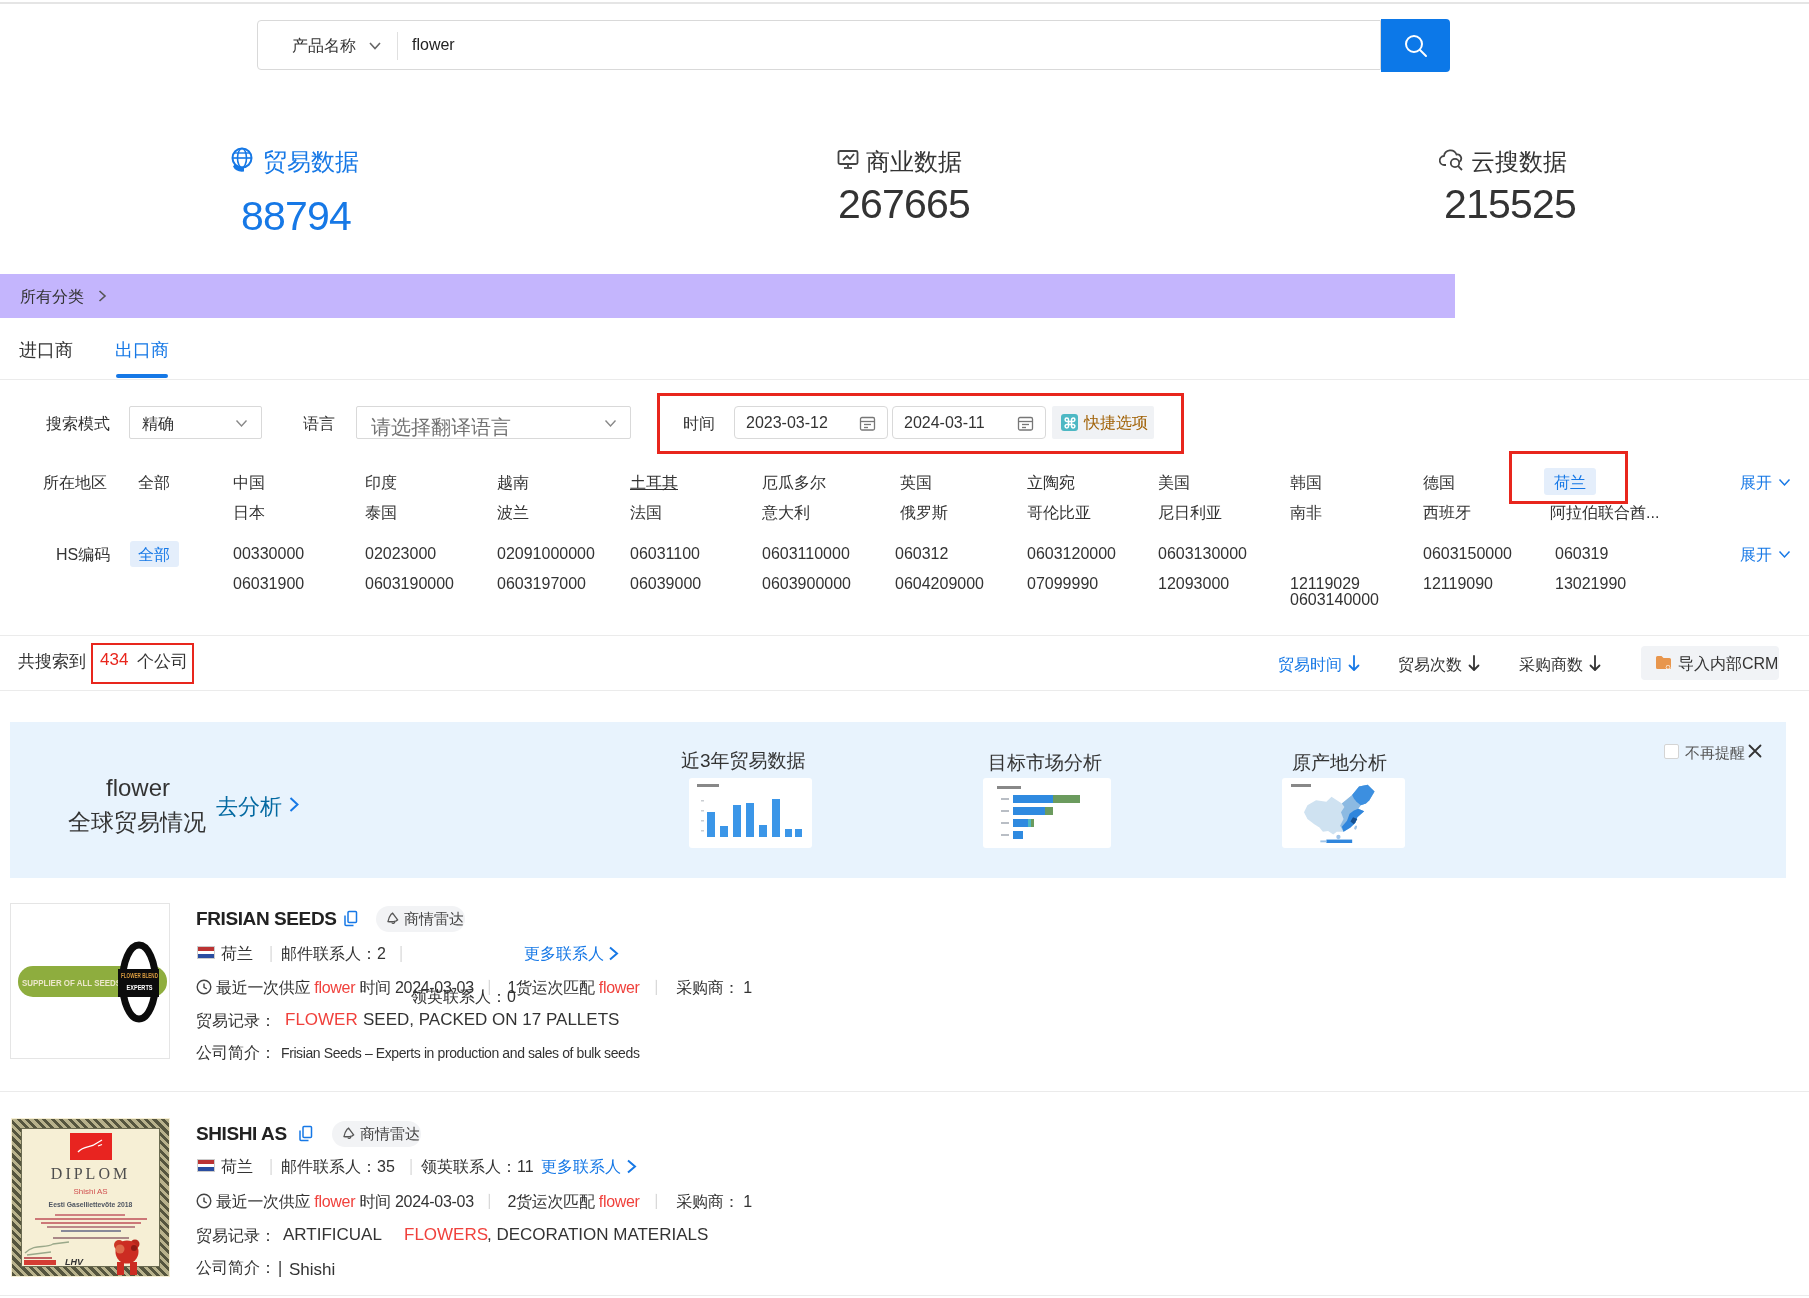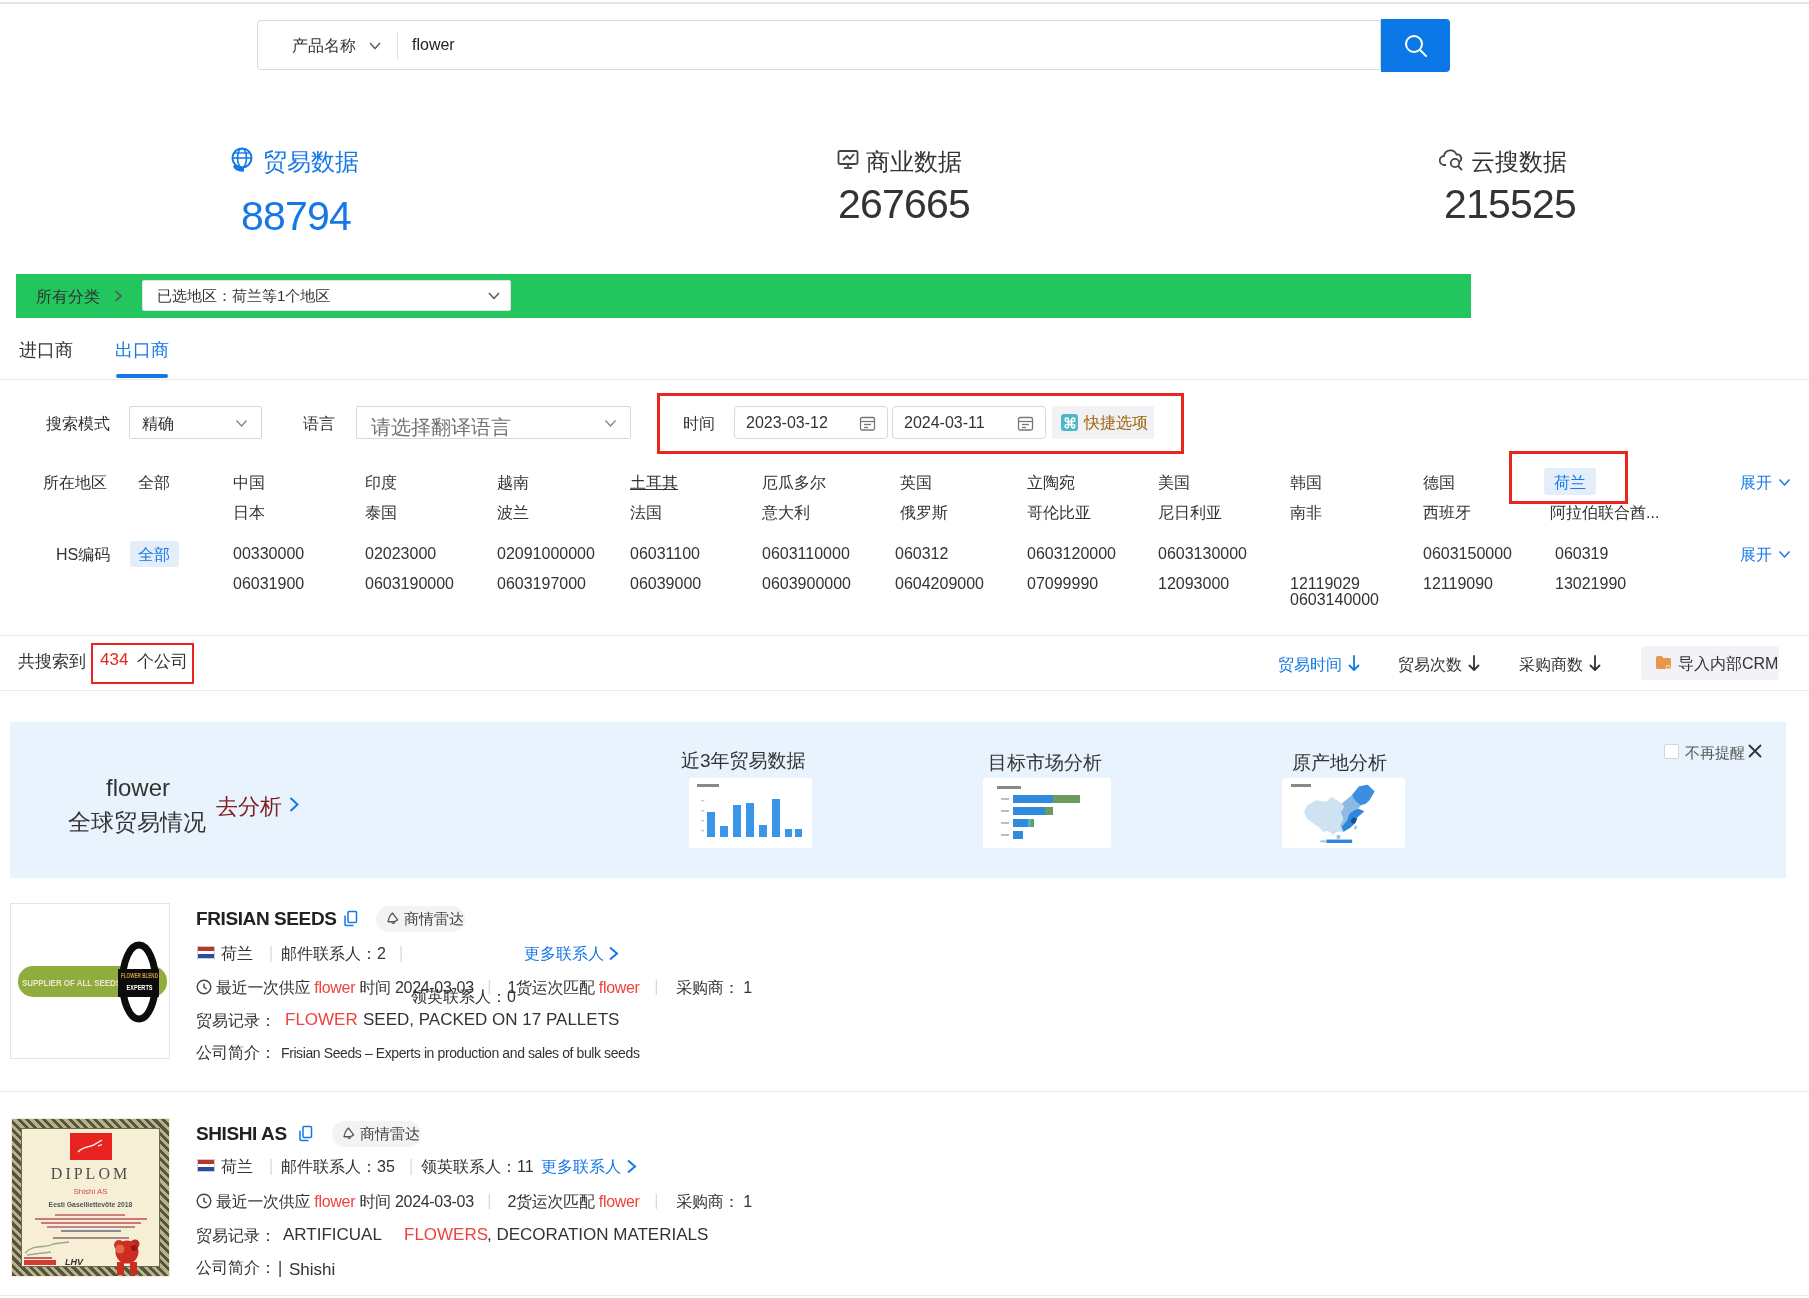--- a/index.html
+++ b/index.html
@@ -57,31 +57,25 @@
 <div class="abs" style="left:1439px;top:147px;">
   <svg width="26" height="24" viewBox="0 0 26 24" fill="none" stroke="#444" stroke-width="1.8">
         <path d="M7 18 h-1.5 a4.5 4.5 0 0 1 -0.5 -9 a6.5 6.5 0 0 1 12.5 -1.5 a4 4 0 0 1 3 7.2"></path>
         <circle cx="16" cy="16" r="4.2"></circle>
         <line x1="19.2" y1="19.2" x2="23" y2="23"></line>
       </svg>
 </div>
 <span class="abs" style="left:1471px;top:146px;font-size:24px;color:#333;">云搜数据</span>
 <span class="abs" style="left:1444px;top:181px;font-size:41px;color:#333;letter-spacing:-0.8px;">215525</span>
 
-<div class="abs" style="left:16px;top:274px;width:1455px;height:44px;background:#22c55e;">
+<div class="abs" style="left:0;top:274px;width:1455px;height:44px;background:#c4b5fd;">
   <span class="abs" style="left:20px;top:13px;font-size:16px;color:#333;">所有分类</span>
   <svg class="abs" style="left:97px;top:15px;" width="10" height="14" viewBox="0 0 10 14">
         <polyline points="2.5,2 8,7 2.5,12" fill="none" stroke="#555" stroke-width="1.6"></polyline>
       </svg>
-  <div class="abs" style="left:126px;top:6px;width:369px;height:31px;background:#fff;border:1px solid #e2e2e2;border-radius:2px;">
-    <span class="abs" style="left:14px;top:6px;font-size:15px;color:#333;">已选地区：荷兰等1个地区</span>
-    <svg class="abs" style="left:344px;top:10px;" width="14" height="10" viewBox="0 0 14 10">
-          <polyline points="2,2 7,7.5 12,2" fill="none" stroke="#555" stroke-width="1.5"></polyline>
-        </svg>
-  </div>
 </div>
 
 <span class="abs" style="left:19px;top:338px;font-size:18px;color:#333;">进口商</span>
 <span class="abs" style="left:115px;top:338px;font-size:18px;color:#1678e6;">出口商</span>
 <div class="abs" style="left:116px;top:374px;width:52px;height:4px;background:#1678e6;border-radius:2px;"></div>
 <div class="hr" style="top:379px;"></div>
 
 <span class="abs" style="left:46px;top:414px;font-size:16px;">搜索模式</span>
 <div class="abs" style="left:129px;top:406px;width:133px;height:33px;border:1px solid #d9d9d9;border-radius:2px;background:#fff;">
   <span class="abs" style="left:12px;top:7px;font-size:16px;color:#333;">精确</span>
@@ -215,21 +209,21 @@
         <circle cx="13" cy="12.2" r="1.6" fill="#e8964d"></circle>
       </svg>
   <span class="abs" style="left:37px;top:8px;font-size:16px;color:#333;">导入内部CRM</span>
 </div>
 
 <div class="hr" style="top:690px;"></div>
 
 <div class="abs" style="left:10px;top:722px;width:1776px;height:156px;background:#e8f3fd;">
   <span class="abs" style="left:96px;top:52px;font-size:24px;color:#333;">flower</span>
   <span class="abs" style="left:58px;top:85px;font-size:23px;color:#333;">全球贸易情况</span>
-  <span class="abs" style="left:206px;top:70px;font-size:22px;color:#7f1d1d;font-family:Liberation Mono, monospace;">去分析</span>
+  <span class="abs" style="left:206px;top:70px;font-size:22px;color:#0369a1;font-family:Liberation Mono, monospace;">去分析</span>
   <svg class="abs" style="left:278px;top:74px;" width="12" height="17" viewBox="0 0 12 17">
         <polyline points="2.5,2 9.5,8.5 2.5,15" fill="none" stroke="#1678e6" stroke-width="2"></polyline>
       </svg>
 
   <span class="abs" style="left:671px;top:26px;font-size:19px;color:#333;">近3年贸易数据</span>
   <div class="abs" style="left:679px;top:56px;width:123px;height:70px;background:#fff;border-radius:3px;">
     <div class="abs" style="left:8px;top:6px;width:22px;height:3px;background:#888;"></div>
     <svg class="abs" style="left:10px;top:12px;" width="105" height="52" viewBox="0 0 105 52">
       <g fill="#3b96e8">
         <rect x="8" y="22" width="8" height="25"></rect>

